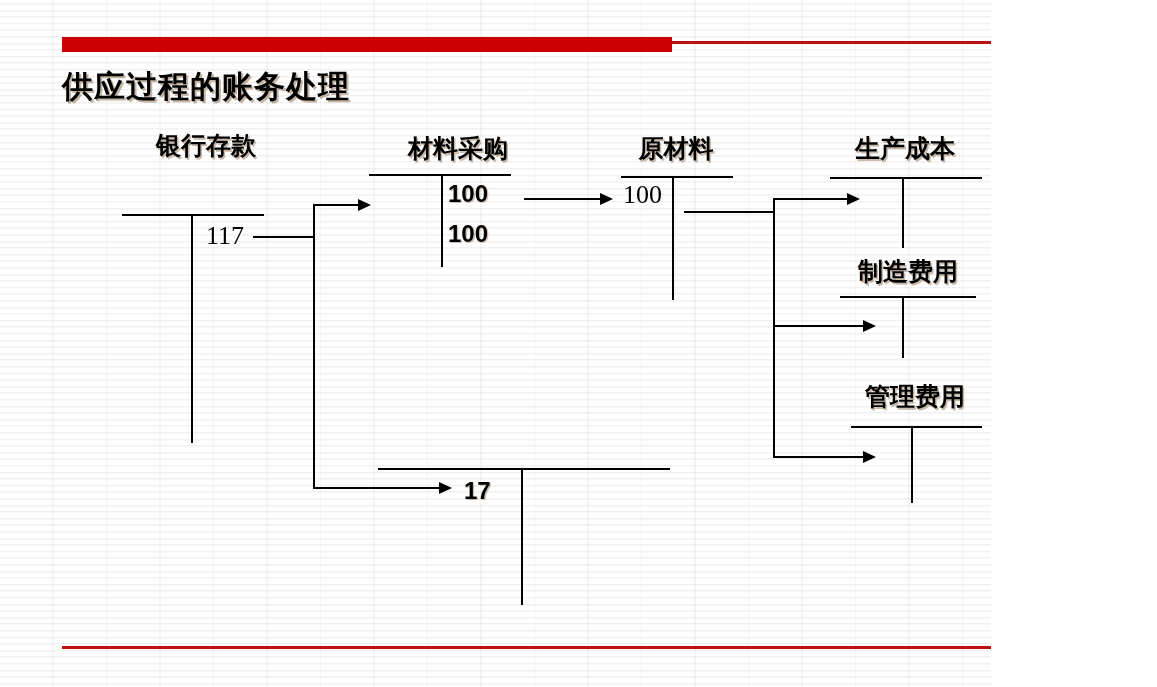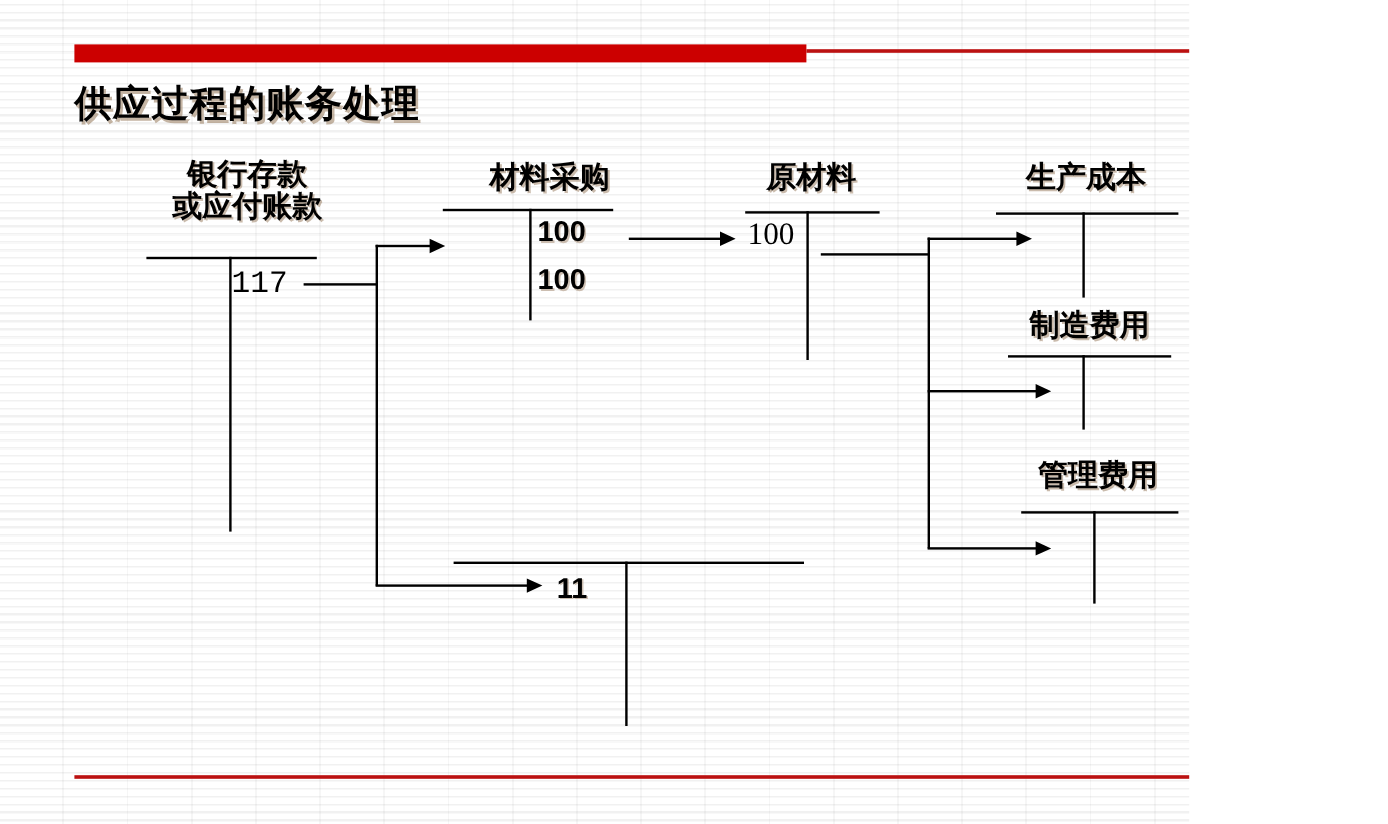--- a/index.html
+++ b/index.html
@@ -135,25 +135,24 @@
 <div id="slide">
 
   <div class="red-bar" style="left:62px; top:37px; width:610px; height:15px;"></div>
   <div class="red-rule" style="left:672px; top:41px; width:433px; height:3px;"></div>
   <div class="red-rule" style="left:62px; top:646px; width:1043px; height:3px;"></div>
 
   <div class="slide-title">供应过程的账务处理</div>
 
   <div class="acct-title" style="left:116px; top:132px; width:180px; text-align:center;">
     <div>银行存款</div>
-    <div>或应付账款</div>
   </div>
   <div class="t-h" style="left:122px; top:214px; width:142px;"></div>
   <div class="t-v" style="left:191px; top:214px; height:229px;"></div>
-  <div class="amount serif" style="left:193px; top:223px;font-family:Liberation Mono, monospace;">117</div>
+  <div class="amount serif" style="left:206px; top:223px;">117</div>
 
   <div class="acct-title" style="left:368px; top:135px; width:140px; text-align:right;">
     <span>材料采购</span>
   </div>
   <div class="t-h" style="left:369px; top:174px; width:142px;"></div>
   <div class="t-v" style="left:441px; top:174px; height:93px;"></div>
   <div class="amount bold" style="left:448px; top:182px;">100</div>
   <div class="amount bold" style="left:448px; top:222px;">100</div>
 
   <div class="acct-title" style="left:620px; top:135px; width:112px; text-align:center;">
@@ -176,21 +175,21 @@
   <div class="t-v" style="left:902px; top:296px; height:62px;"></div>
 
   <div class="acct-title" style="left:845px; top:383px; width:140px; text-align:center;">
     <span>管理费用</span>
   </div>
   <div class="t-h" style="left:851px; top:426px; width:131px;"></div>
   <div class="t-v" style="left:911px; top:426px; height:77px;"></div>
 
   <div class="t-h" style="left:378px; top:468px; width:292px;"></div>
   <div class="t-v" style="left:521px; top:468px; height:137px;"></div>
-  <div class="amount bold" style="left:464px; top:479px;">11</div>
+  <div class="amount bold" style="left:464px; top:479px;">17</div>
 
   <div class="conn-h" style="left:253px; top:236px; width:61px;"></div>
   <div class="conn-v" style="left:313px; top:204px; height:284px;"></div>
 
   <div class="conn-h" style="left:313px; top:204px; width:50px;"></div>
   <div class="arrow-head" style="left:358px; top:199px;"></div>
 
   <div class="conn-h" style="left:313px; top:487px; width:130px;"></div>
   <div class="arrow-head" style="left:439px; top:482px;"></div>
 

